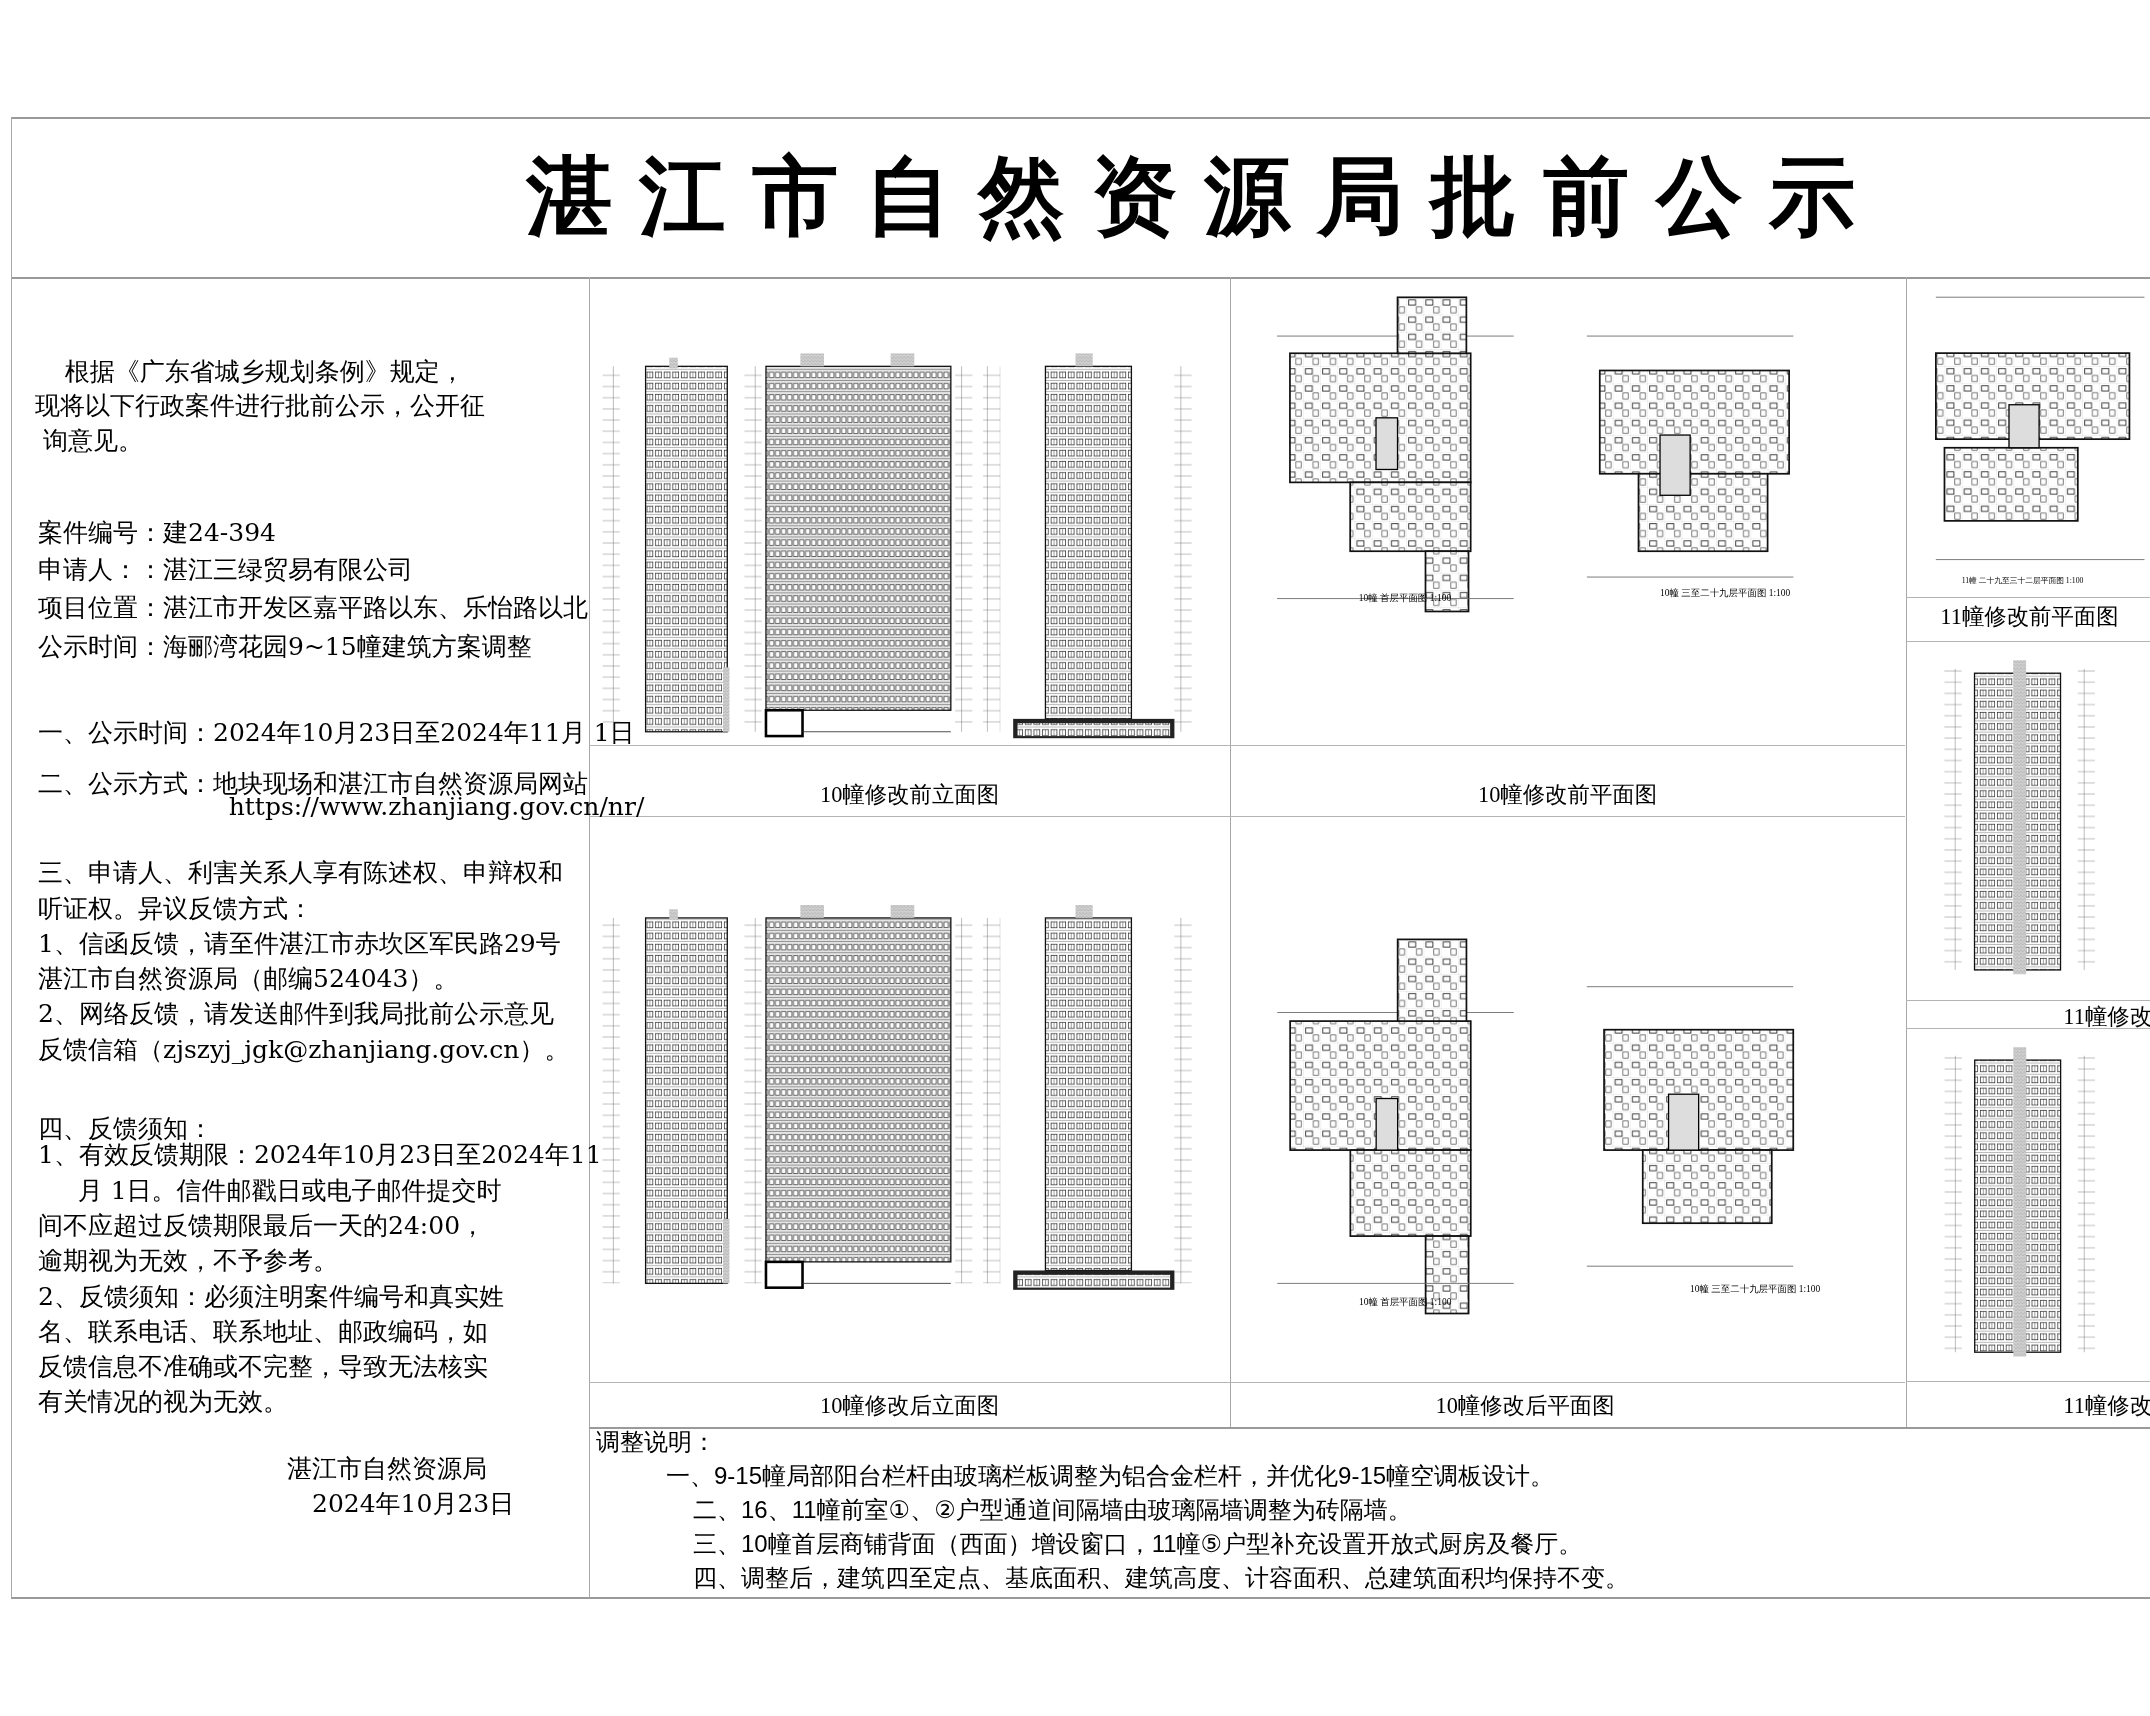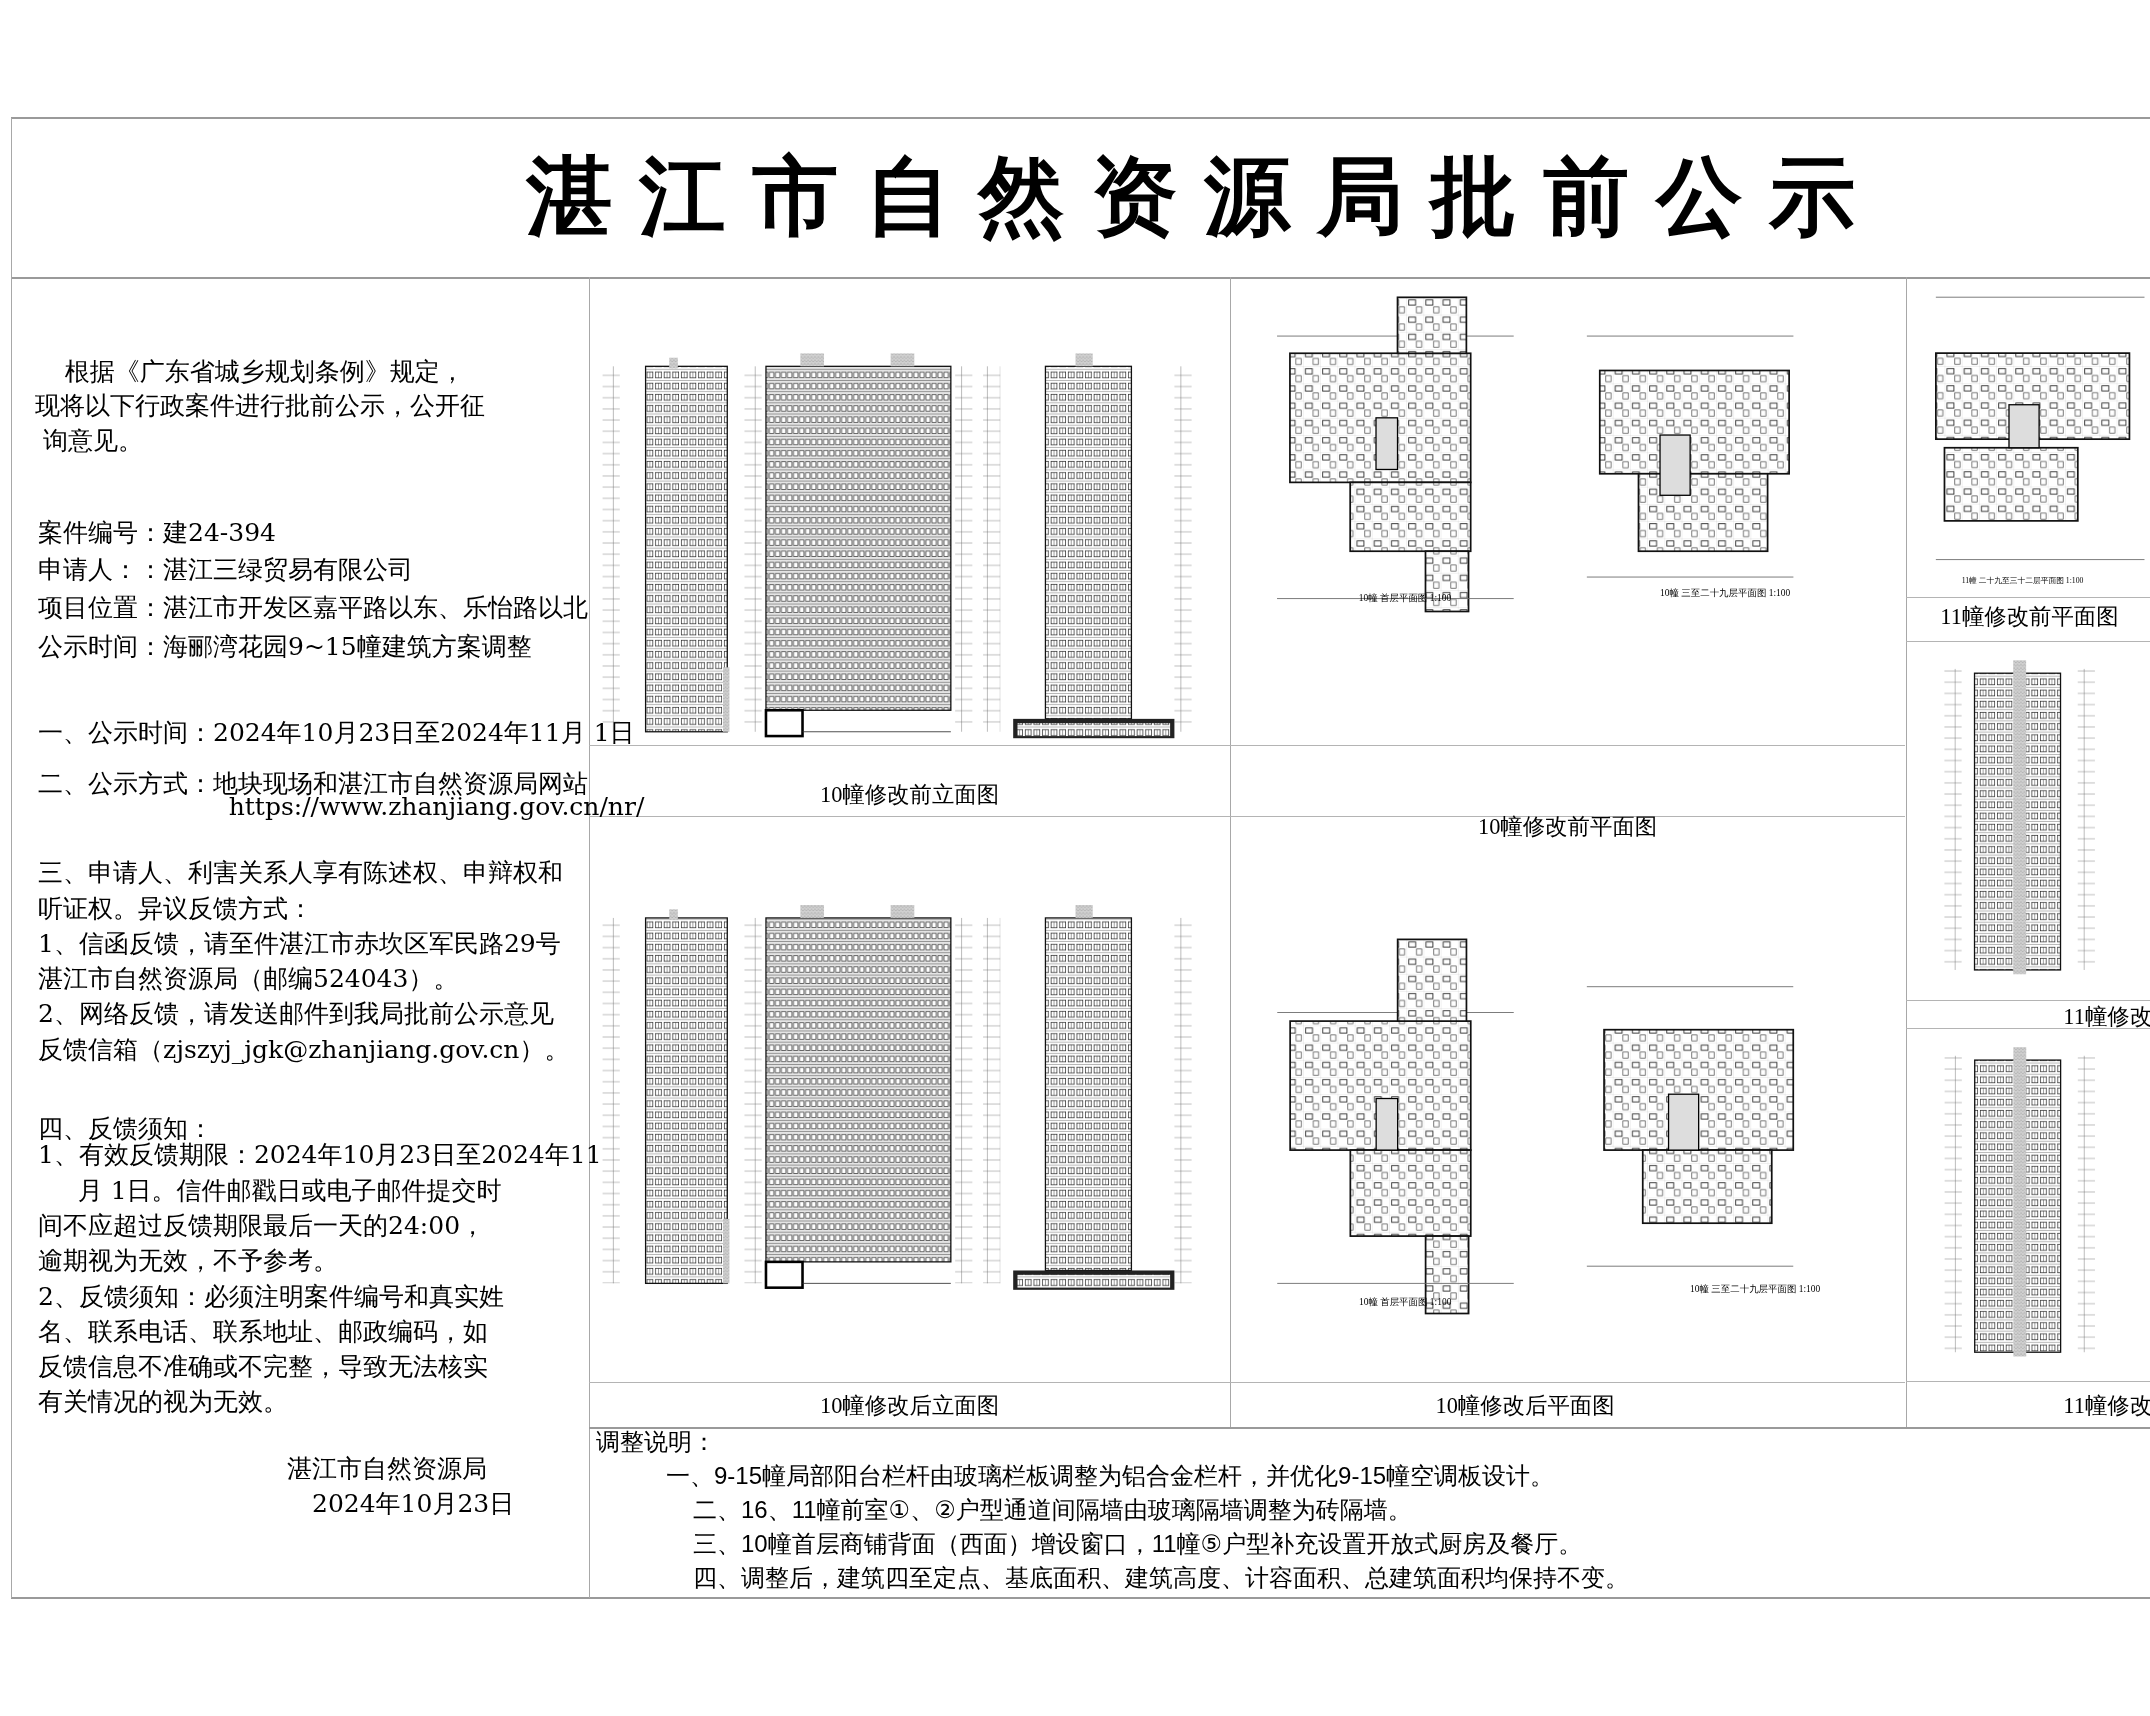--- a/index.html
+++ b/index.html
@@ -145,21 +145,21 @@
     <line x1="100" y1="740" x2="650" y2="740" stroke="#666" stroke-width="2"></line>
     <text x="290" y="745" font-size="22" font-family="Liberation Serif,serif">10幢 首层平面图 1:100</text>
     <line x1="820" y1="130" x2="1300" y2="130" stroke="#666" stroke-width="2"></line>
     <rect x="850" y="210" width="440" height="240" fill="url(#planGrid)" stroke="#111" stroke-width="4"></rect>
     <rect x="940" y="450" width="300" height="180" fill="url(#planGrid)" stroke="#111" stroke-width="4"></rect>
     <rect x="990" y="360" width="70" height="140" fill="#ddd" stroke="#000" stroke-width="3"></rect>
     <line x1="820" y1="690" x2="1300" y2="690" stroke="#666" stroke-width="2"></line>
     <text x="990" y="735" font-size="22" font-family="Liberation Serif,serif">10幢 三至二十九层平面图 1:100</text>
   </svg>
 </div>
-<div class="panel-label" style="left:1230px;top:779px;width:675px;margin-top:32px;">10幢修改前平面图</div>
+<div class="panel-label" style="left:1230px;top:779px;width:675px;">10幢修改前平面图</div>
 
 <div class="drawing" style="left:1910px;top:280px;width:241px;height:314px;">
   <svg width="241" height="314" viewBox="0 0 560 730">
     <line x1="60" y1="40" x2="545" y2="40" stroke="#666" stroke-width="2"></line>
     <rect x="60" y="170" width="450" height="200" fill="url(#planGrid)" stroke="#111" stroke-width="4"></rect>
     <rect x="80" y="390" width="310" height="170" fill="url(#planGrid)" stroke="#111" stroke-width="4"></rect>
     <rect x="230" y="290" width="70" height="100" fill="#ddd" stroke="#000" stroke-width="3"></rect>
     <line x1="60" y1="650" x2="545" y2="650" stroke="#666" stroke-width="2"></line>
     <text x="120" y="705" font-size="18" font-family="Liberation Serif,serif">11幢 二十九至三十二层平面图 1:100</text>
   </svg>

